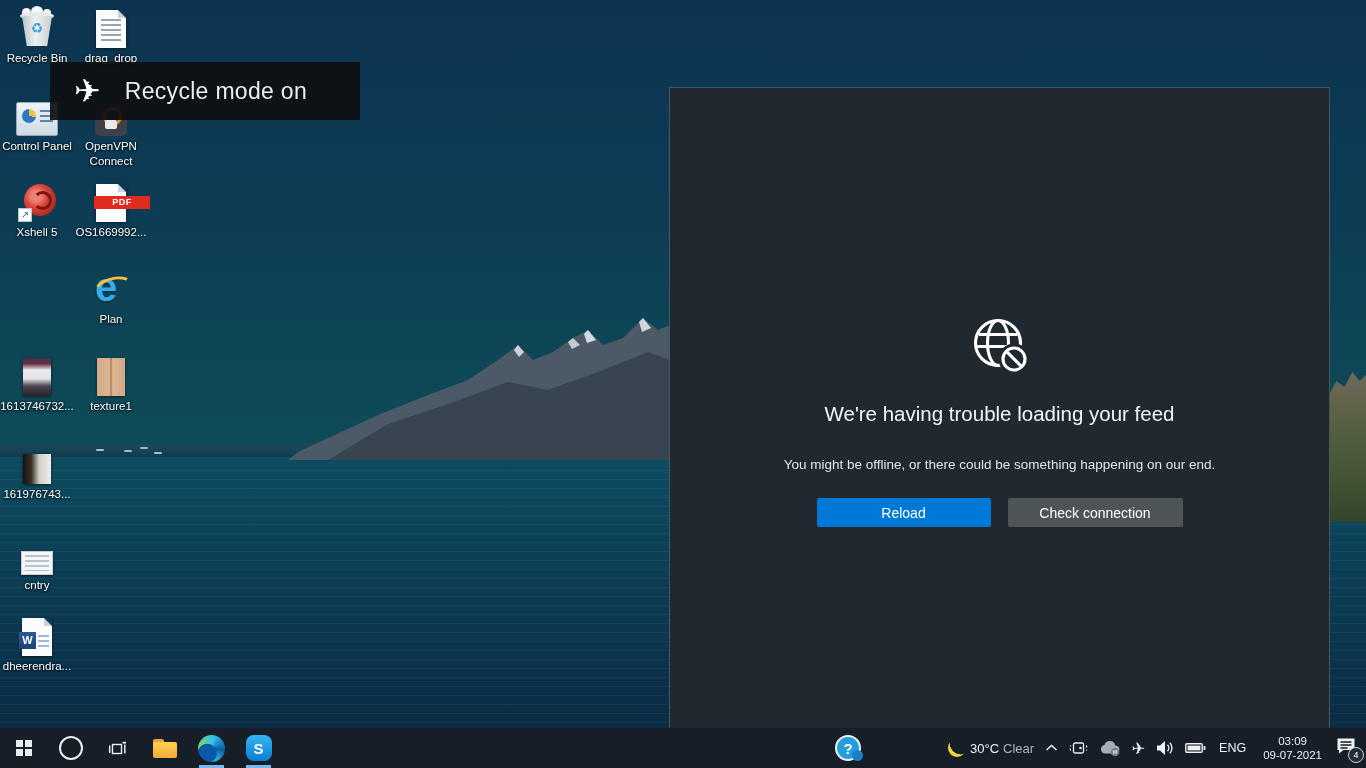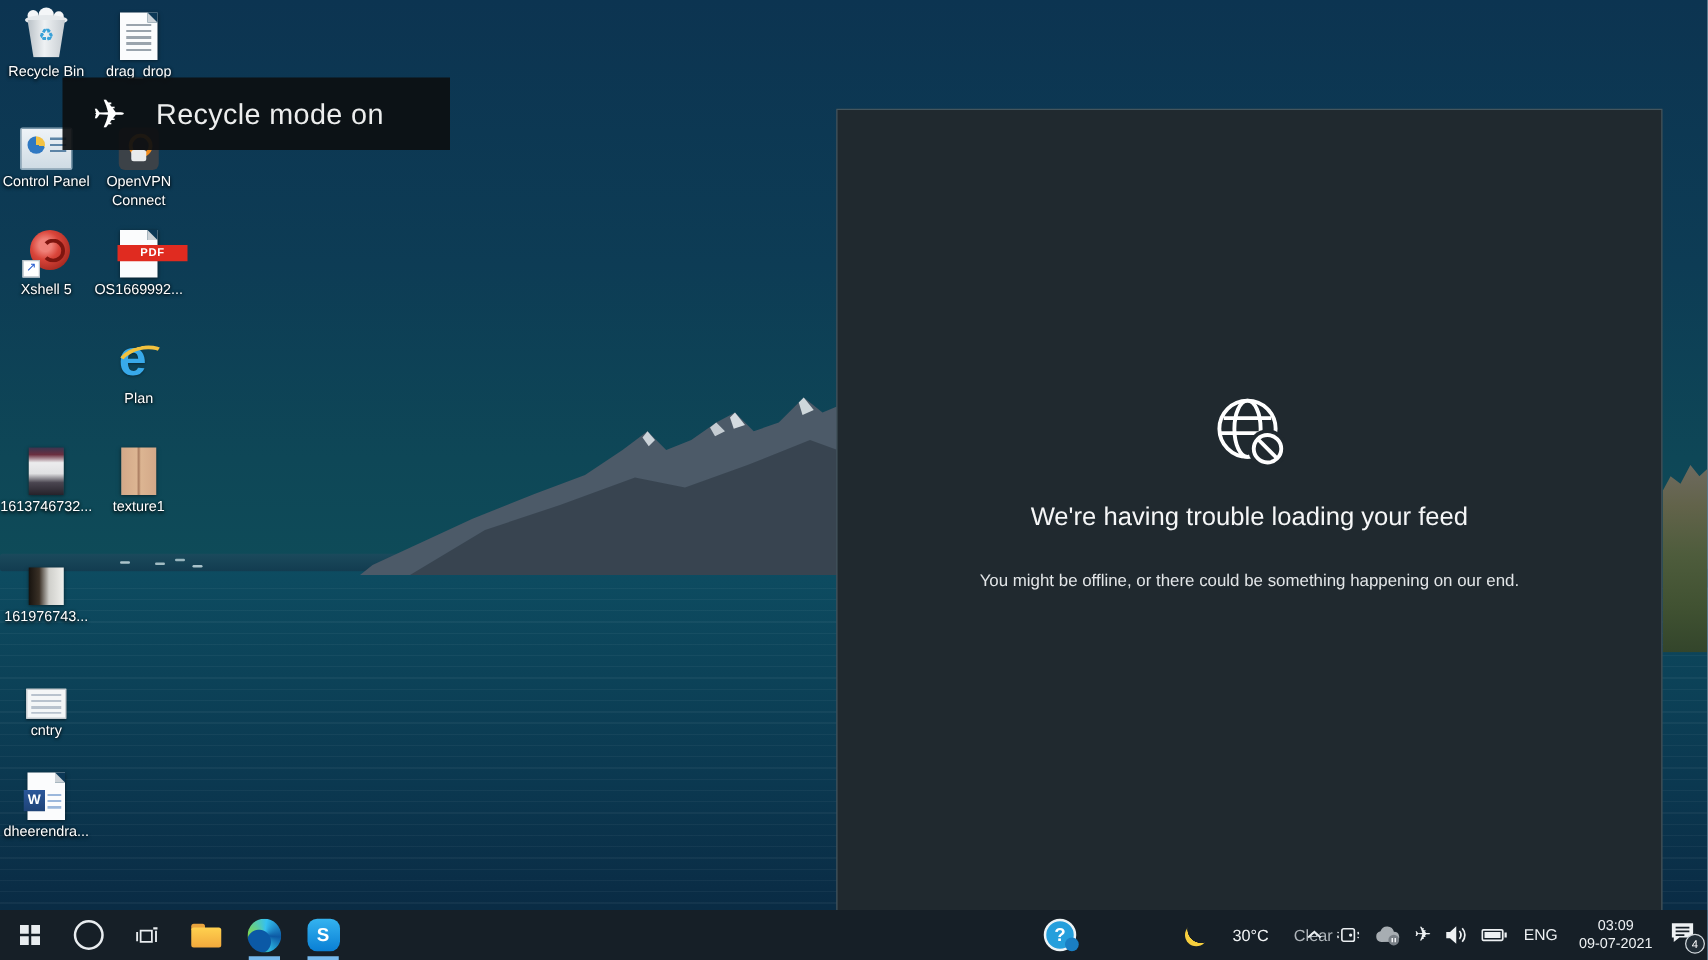--- a/index.html
+++ b/index.html
@@ -100,21 +100,21 @@
   .skypeicon{width:26px;height:26px;border-radius:30%;background:linear-gradient(180deg,#34b3f0,#0a7fd4);
      color:#fff;font-weight:bold;font-size:15px;display:flex;align-items:center;justify-content:center;}
   .folder{position:relative;width:24px;height:19px;}
   .ftab{position:absolute;left:0;top:0;width:11px;height:5px;background:#e8a33d;border-radius:2px 2px 0 0;}
   .fbody{position:absolute;left:0;top:3px;width:24px;height:16px;border-radius:2px;
      background:linear-gradient(180deg,#ffd14f,#f2a93c);}
   .helpbtn{position:absolute;left:835px;top:7px;width:26px;height:26px;border-radius:50%;background:#259fdc;
      border:2px solid #eef3f5;box-sizing:border-box;color:#fff;font-weight:bold;font-size:15px;
      display:flex;align-items:center;justify-content:center;}
   .helpdot{position:absolute;right:-4px;bottom:-2px;width:11px;height:11px;border-radius:50%;background:#1a7fc4;}
-  .weather{position:absolute;left:948px;top:0;height:40px;display:flex;align-items:center;gap:20px;}
+  .weather{position:absolute;left:948px;top:0;height:40px;display:flex;align-items:center;gap:4px;}
   .moon{width:18px;height:18px;border-radius:50%;
      background:radial-gradient(circle at 72% 24%,rgba(0,0,0,0) 0 58%,#f7cf3e 60%);}
   .wtemp{font-size:13px;color:#f2f4f5;}
   .wcond{font-size:13px;color:#aeb4b9;}
   .tray{position:absolute;right:6px;top:0;height:40px;display:flex;align-items:center;gap:10px;}
   .trayicon{display:flex;align-items:center;justify-content:center;}
   .eng{font-size:12.5px;color:#eef1f3;padding:0 3px;}
   .clock{font-size:11.5px;color:#eef1f3;text-align:center;line-height:1.25;padding:0 4px;}
   .acwrap{position:relative;width:24px;height:22px;}
   .badge{position:absolute;right:-4px;bottom:-4px;width:14px;height:14px;border-radius:50%;background:#222d36;
@@ -273,20 +273,24 @@
           <path d="M8.5 32.5 H44"></path>
         </g>
         <circle cx="47" cy="45" r="15.5" fill="#20292f"></circle>
         <g stroke="#ffffff" stroke-width="3.1" fill="none">
           <circle cx="47" cy="45" r="11"></circle>
           <path d="M39.4 37.4 L54.6 52.6"></path>
         </g>
       </svg>
       <div class="ftitle">We're having trouble loading your feed</div>
       <div class="fsub">You might be offline, or there could be something happening on our end.</div>
+      <div class="fbtns">
+        <button class="btn btn-reload">Reload</button>
+        <button class="btn btn-check">Check connection</button>
+      </div>
     </div>
   </div>
 
   <div class="taskbar">
     <div class="tbitem">
       <div class="winlogo">
           <div></div>
           <div></div>
           <div></div>
           <div></div>

